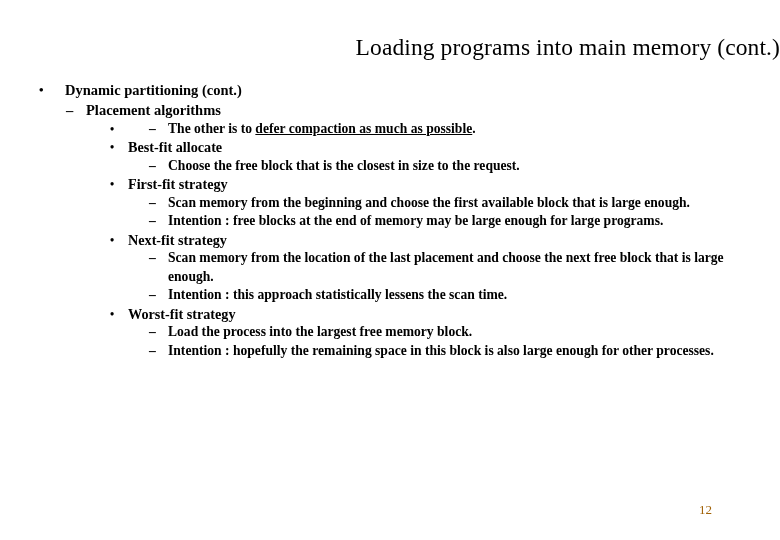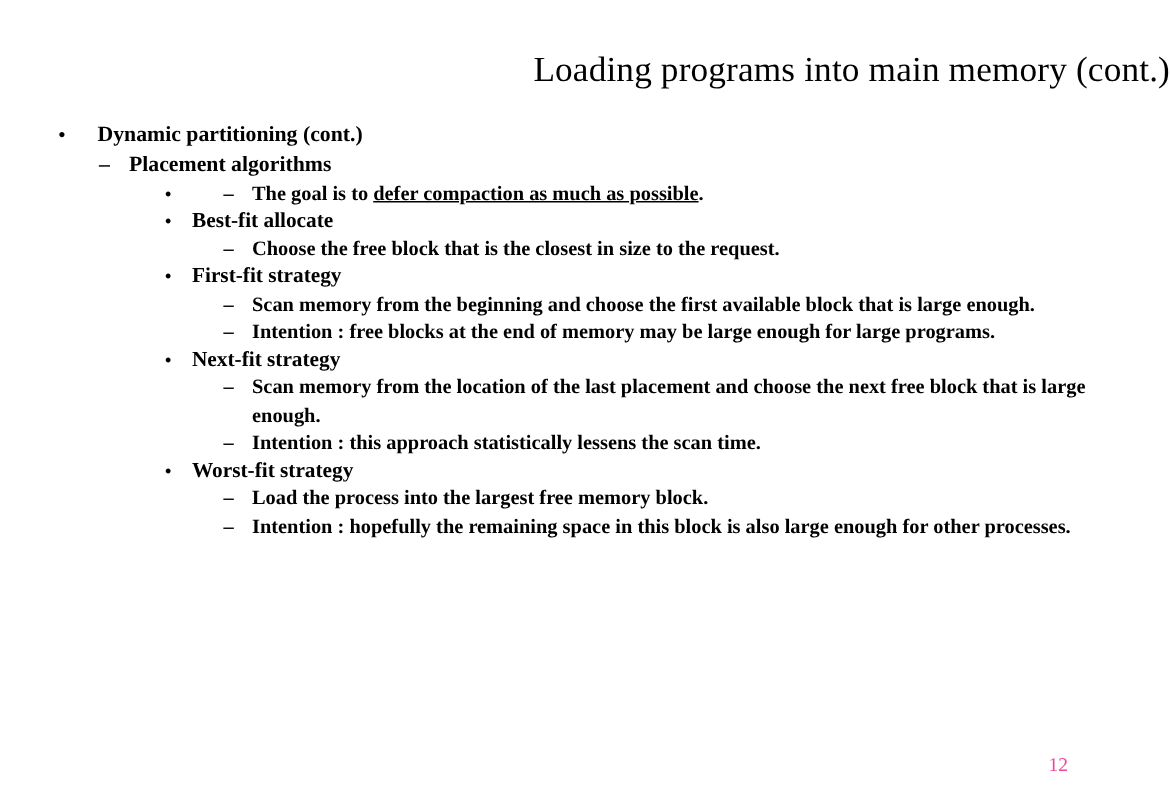--- a/index.html
+++ b/index.html
@@ -90,21 +90,21 @@
 
   .u { text-decoration: underline; }
 
   .page-number {
     position: absolute;
     left: 699px;
     top: 502px;
     font-size: 13px;
     line-height: 16px;
     font-weight: normal;
-    color: #ec4899;
+    color: #a16207;
   }
 </style>
 </head>
 <body>
 
 <div class="slide">
 
   <div class="slide-title">Loading programs into main memory (cont.)</div>
 
   <div class="body-area">
@@ -118,21 +118,21 @@
       <span class="mk">–</span>
       <span class="tx">Placement algorithms</span>
     </div>
 
     <div class="b lvl3">
       <span class="mk">•</span>
     </div>
 
     <div class="b lvl4">
       <span class="mk">–</span>
-      <span class="tx"><span>The goal is to </span><span class="u">defer compaction as much as possible</span><span>.</span></span>
+      <span class="tx"><span>The other is to </span><span class="u">defer compaction as much as possible</span><span>.</span></span>
     </div>
 
     <div class="b lvl3">
       <span class="mk">•</span>
       <span class="tx">Best-fit allocate</span>
     </div>
 
     <div class="b lvl4">
       <span class="mk">–</span>
       <span class="tx">Choose the free block that is the closest in size to the request.</span>

